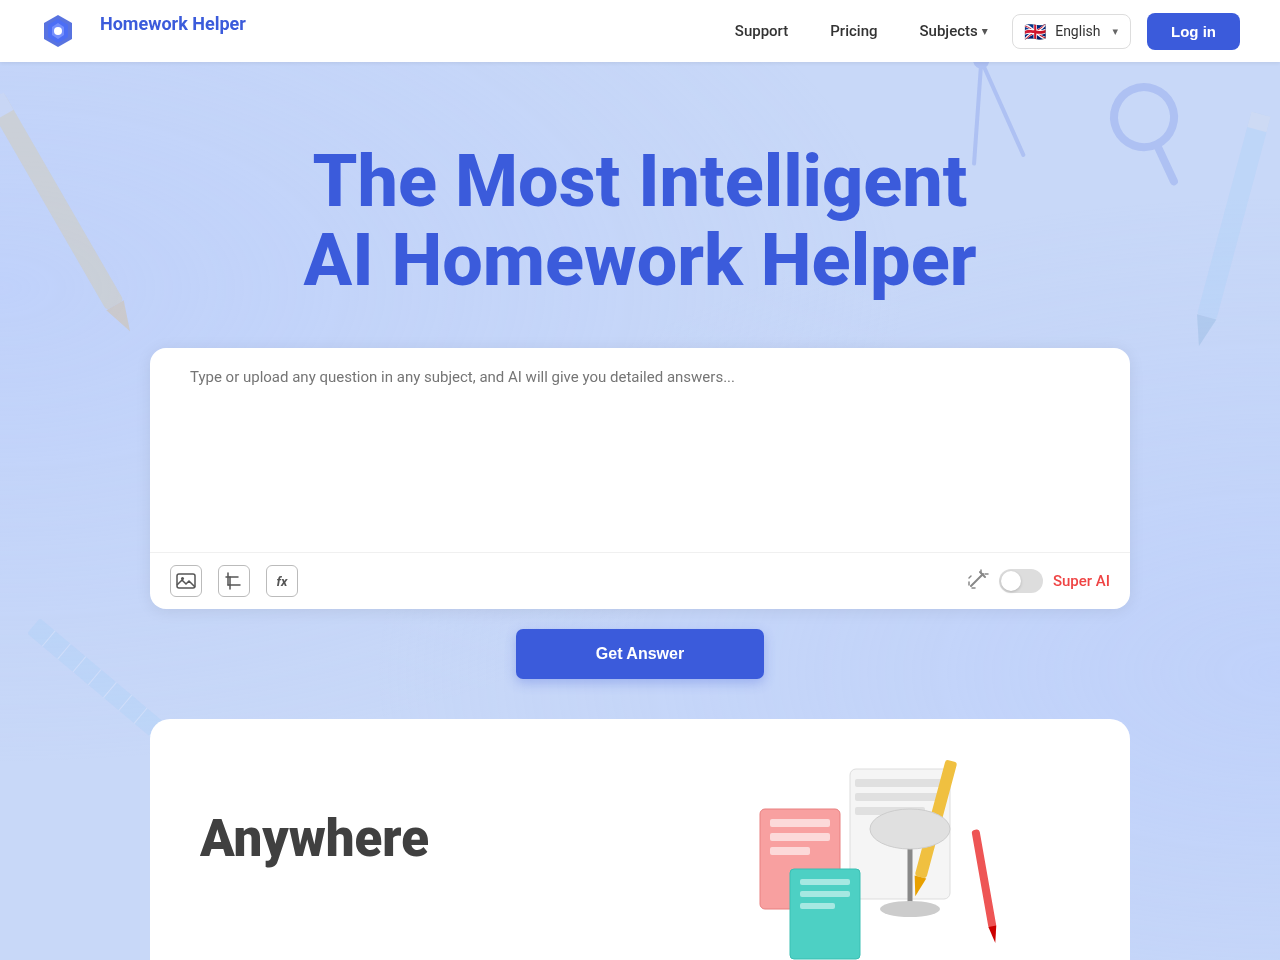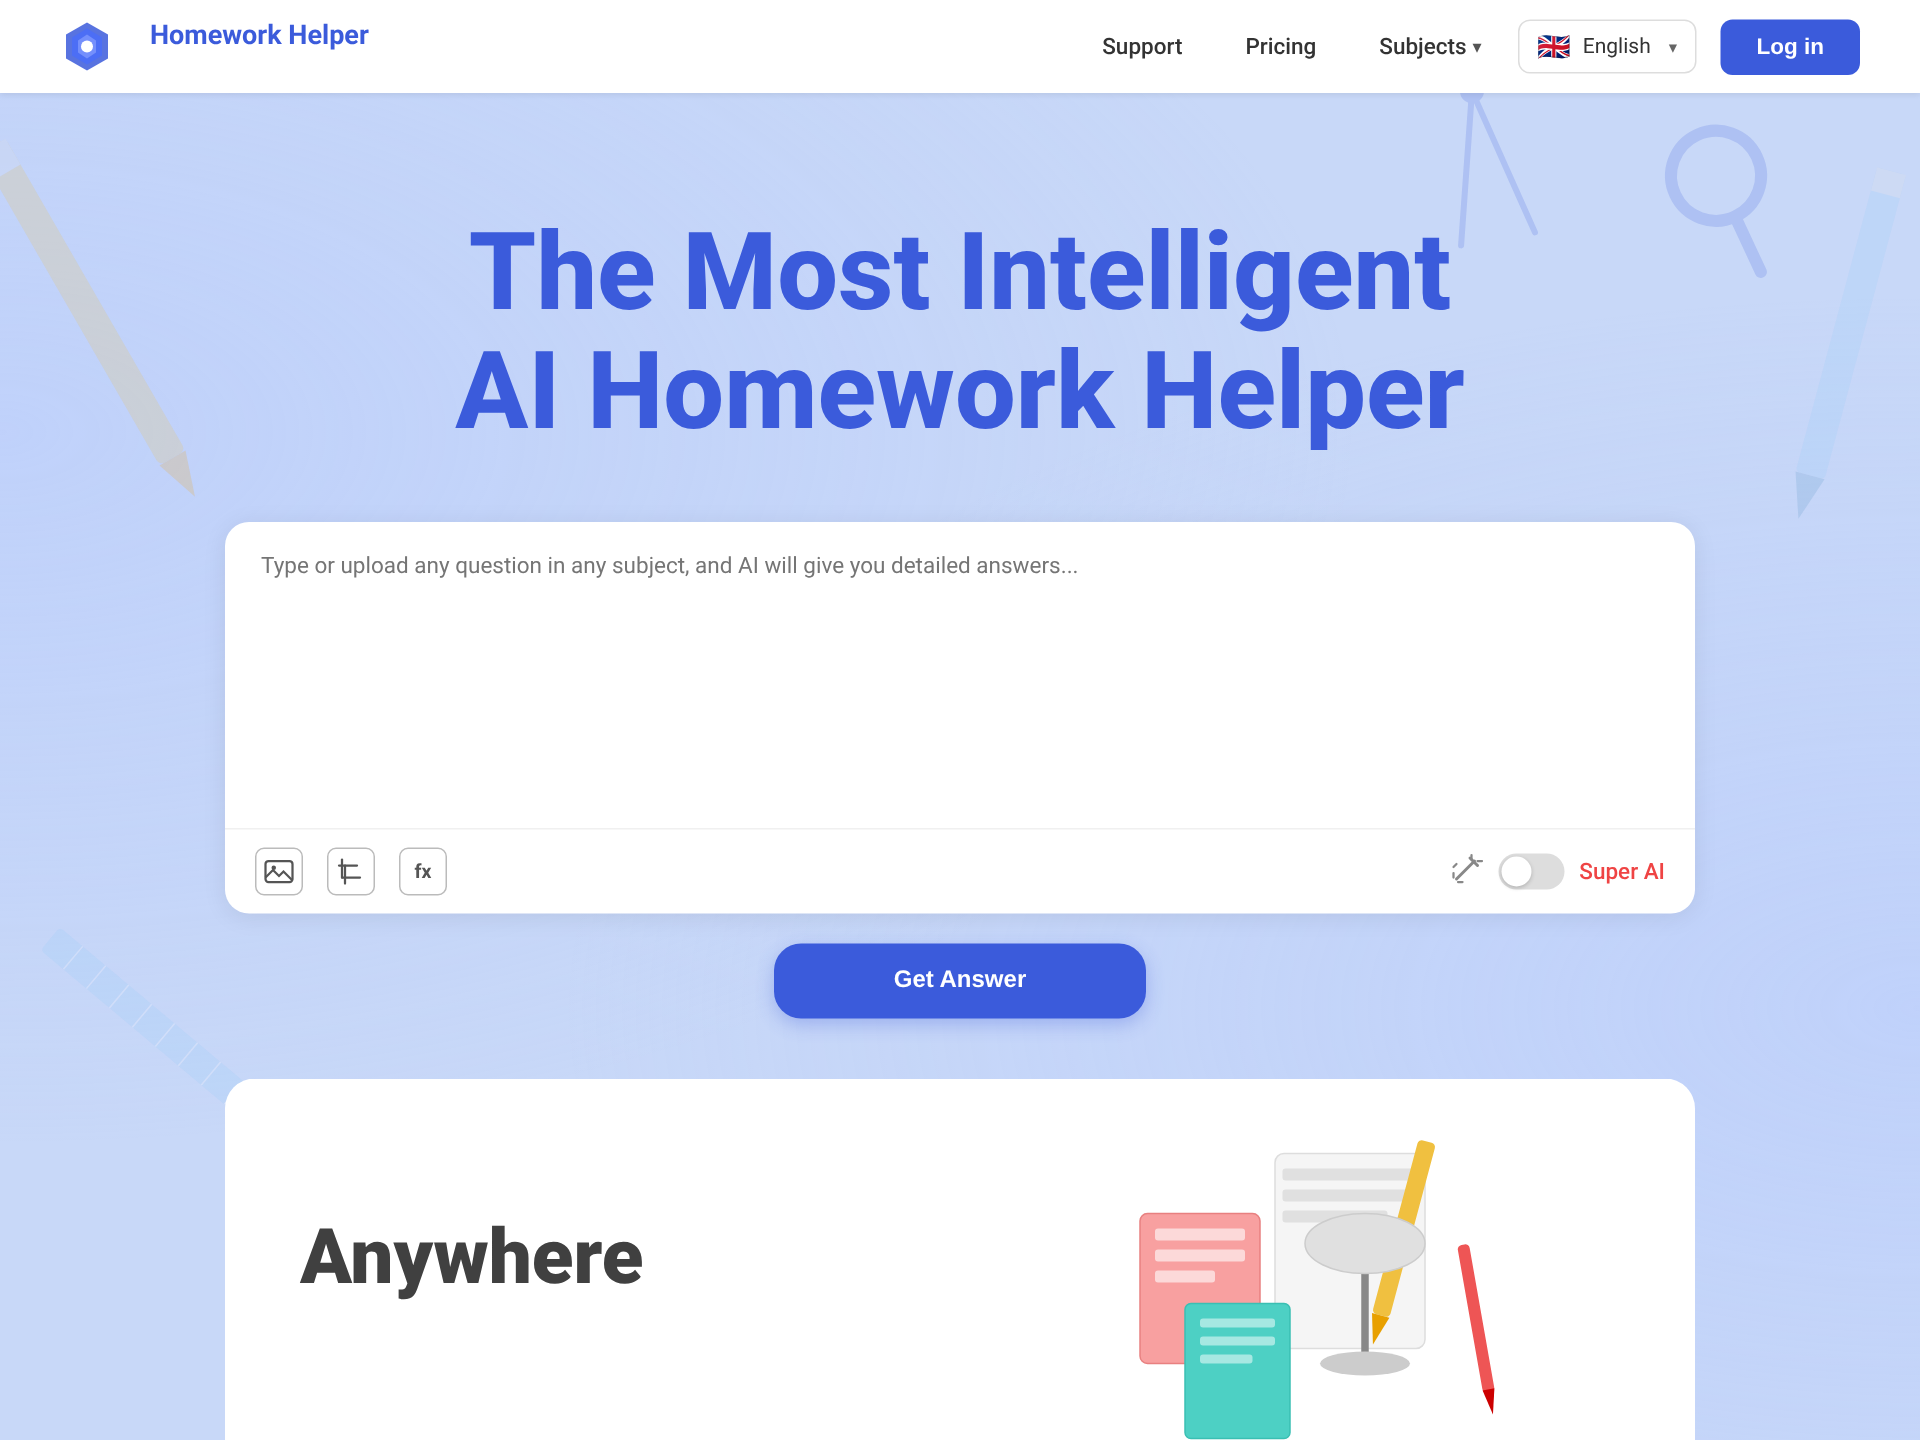--- a/index.html
+++ b/index.html
@@ -158,38 +158,39 @@
       overflow: hidden;
     }
 
     .question-textarea {
       width: 100%;
       border: none;
       outline: none;
       resize: none;
       font-size: 15px;
       color: #737373;
-      padding: 20px 24px;
+      padding: 20px 40px;
       min-height: 200px;
       font-family: inherit;
       background: transparent;
     }
 
     .question-toolbar {
       display: flex;
       align-items: center;
       justify-content: space-between;
       padding: 12px 20px;
       border-top: 1px solid #f0f0f0;
     }
 
     .toolbar-left {
       display: flex;
       align-items: center;
       gap: 16px;
+      font-style: italic;
     }
 
     .toolbar-icon {
       width: 32px;
       height: 32px;
       display: flex;
       align-items: center;
       justify-content: center;
       cursor: pointer;
       color: #555;
@@ -241,21 +242,21 @@
       position: relative;
       z-index: 1;
       text-align: center;
       margin-bottom: 40px;
     }
 
     .get-answer-btn {
       background: #3b5bdb;
       color: white;
       border: none;
-      border-radius: 18px;
+      border-radius: 7px;
       padding: 16px 80px;
       font-size: 16px;
       font-weight: 600;
       cursor: pointer;
       box-shadow: 0 4px 12px rgba(59,91,219,0.3);
     }
 
     .bottom-section {
       position: relative;
       z-index: 1;

